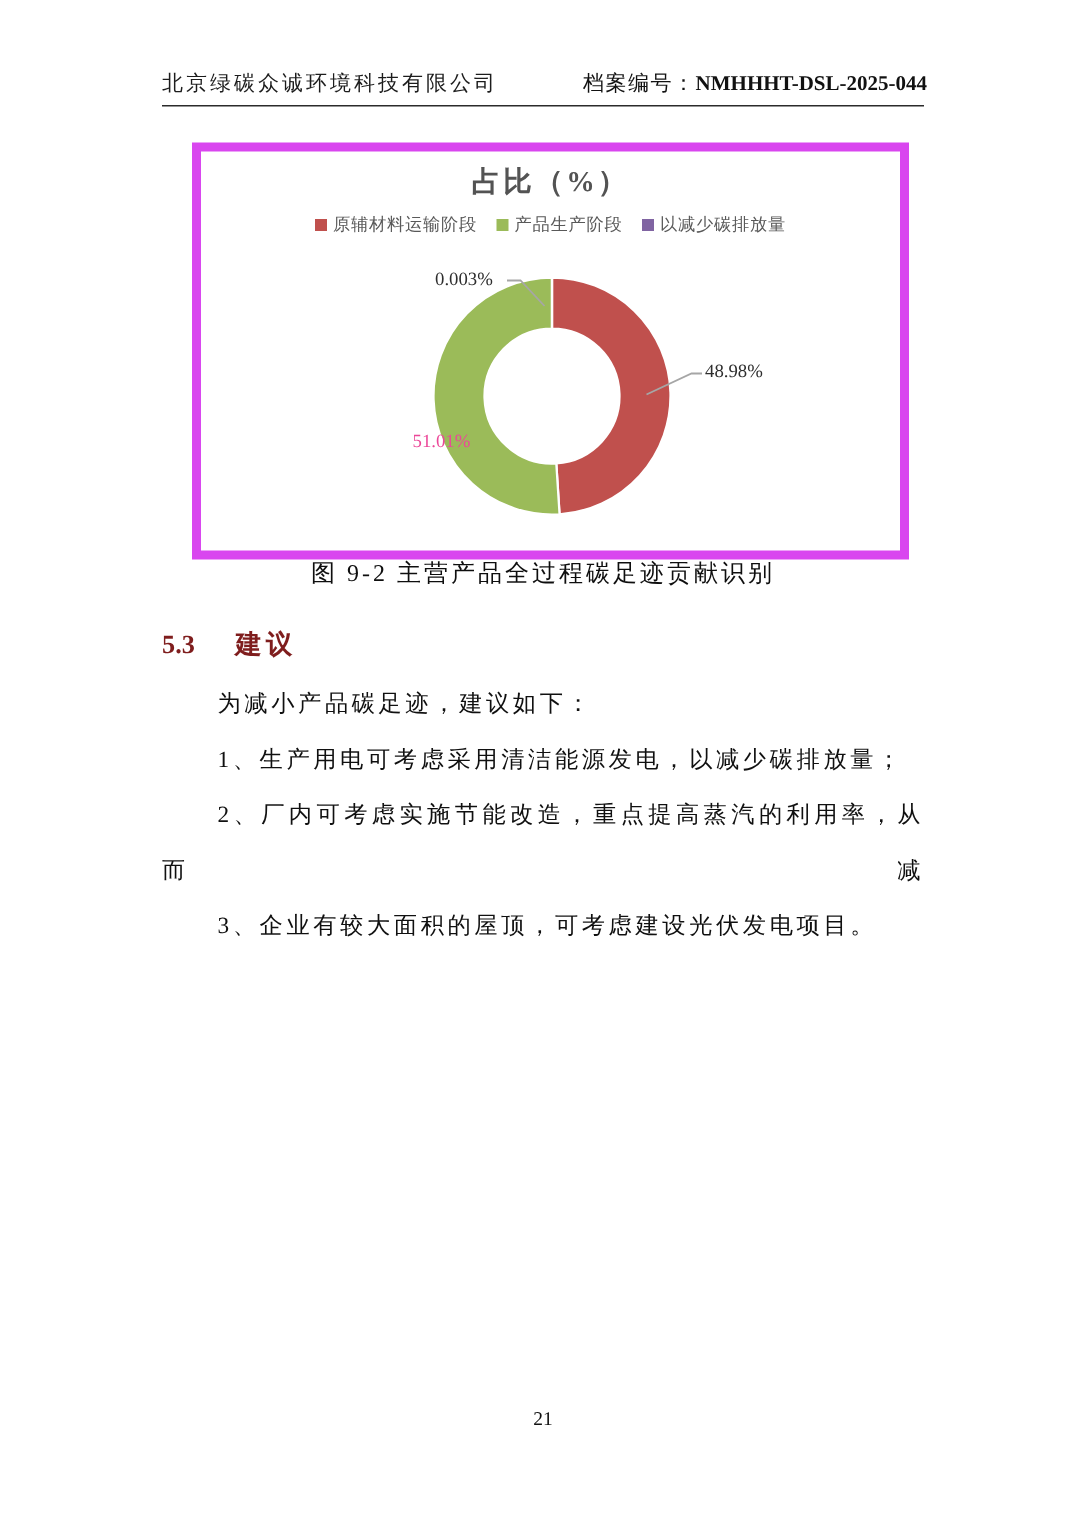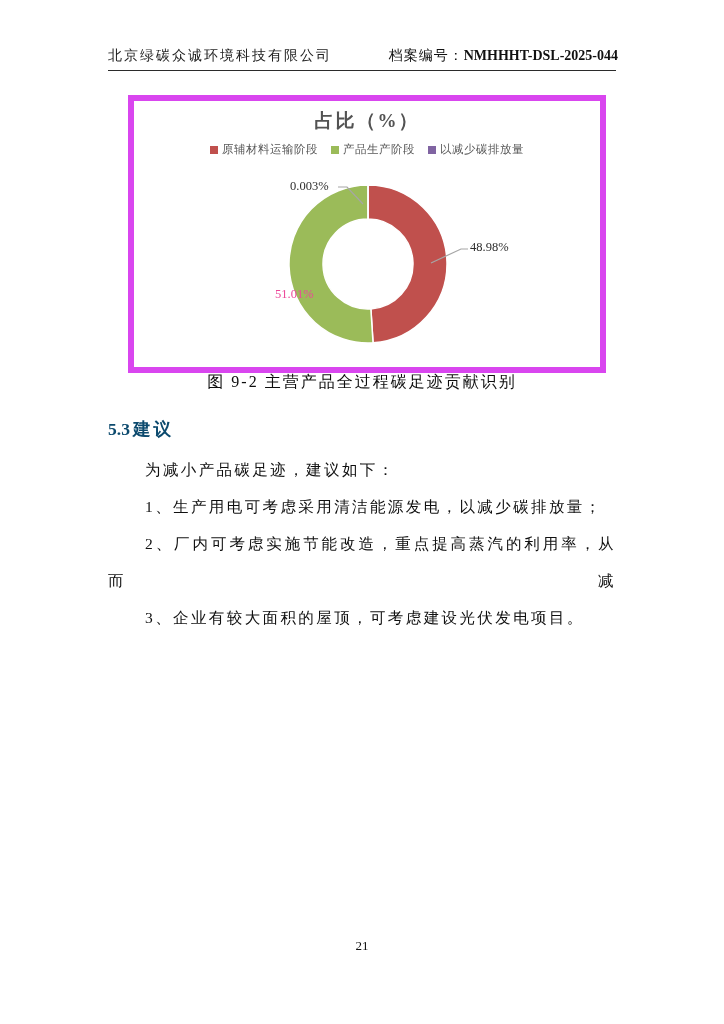--- a/index.html
+++ b/index.html
@@ -18,21 +18,21 @@
   .legend-item{display:flex;align-items:center;gap:4px;font-size:11.5px;color:#595959;letter-spacing:0.5px;}
   .swatch{width:8px;height:8px;flex:0 0 8px;}
   svg.donut{position:absolute;left:0;top:0;width:466px;height:266px;overflow:visible;}
   .dl{position:absolute;font-size:12.5px;color:#2e2e2e;white-space:nowrap;}
   .dl-small{left:156px;top:78px;}
   .dl-red{left:336px;top:139px;}
   .dl-green{left:141px;top:155px;color:#ec4899;margin-top:31px;}
 
   
   .caption{position:absolute;top:372px;left:0;width:724px;text-align:center;font-size:16px;letter-spacing:2px;color:#0e0e0e;}
-  .section-heading{position:absolute;left:108px;top:417px;font-size:17.5px;font-weight:bold;color:#0c4a6e;display:flex;gap:3px;align-items:baseline;}
+  .section-heading{position:absolute;left:108px;top:417px;font-size:17.5px;font-weight:bold;color:#7f1d1d;display:flex;gap:27px;align-items:baseline;}
   .section-heading .num{letter-spacing:0;}
   .section-heading .ttl{letter-spacing:3px;}
   .body-text{position:absolute;left:108px;top:451px;width:508px;font-size:15.5px;color:#101010;}
   .line{line-height:37px;letter-spacing:2.4px;}
   .indent{text-indent:37px;}
   .stretch{text-align:justify;text-align-last:justify;}
 
   
   .page-number{position:absolute;top:938px;left:0;width:724px;text-align:center;font-size:13px;color:#111;}
 </style>

